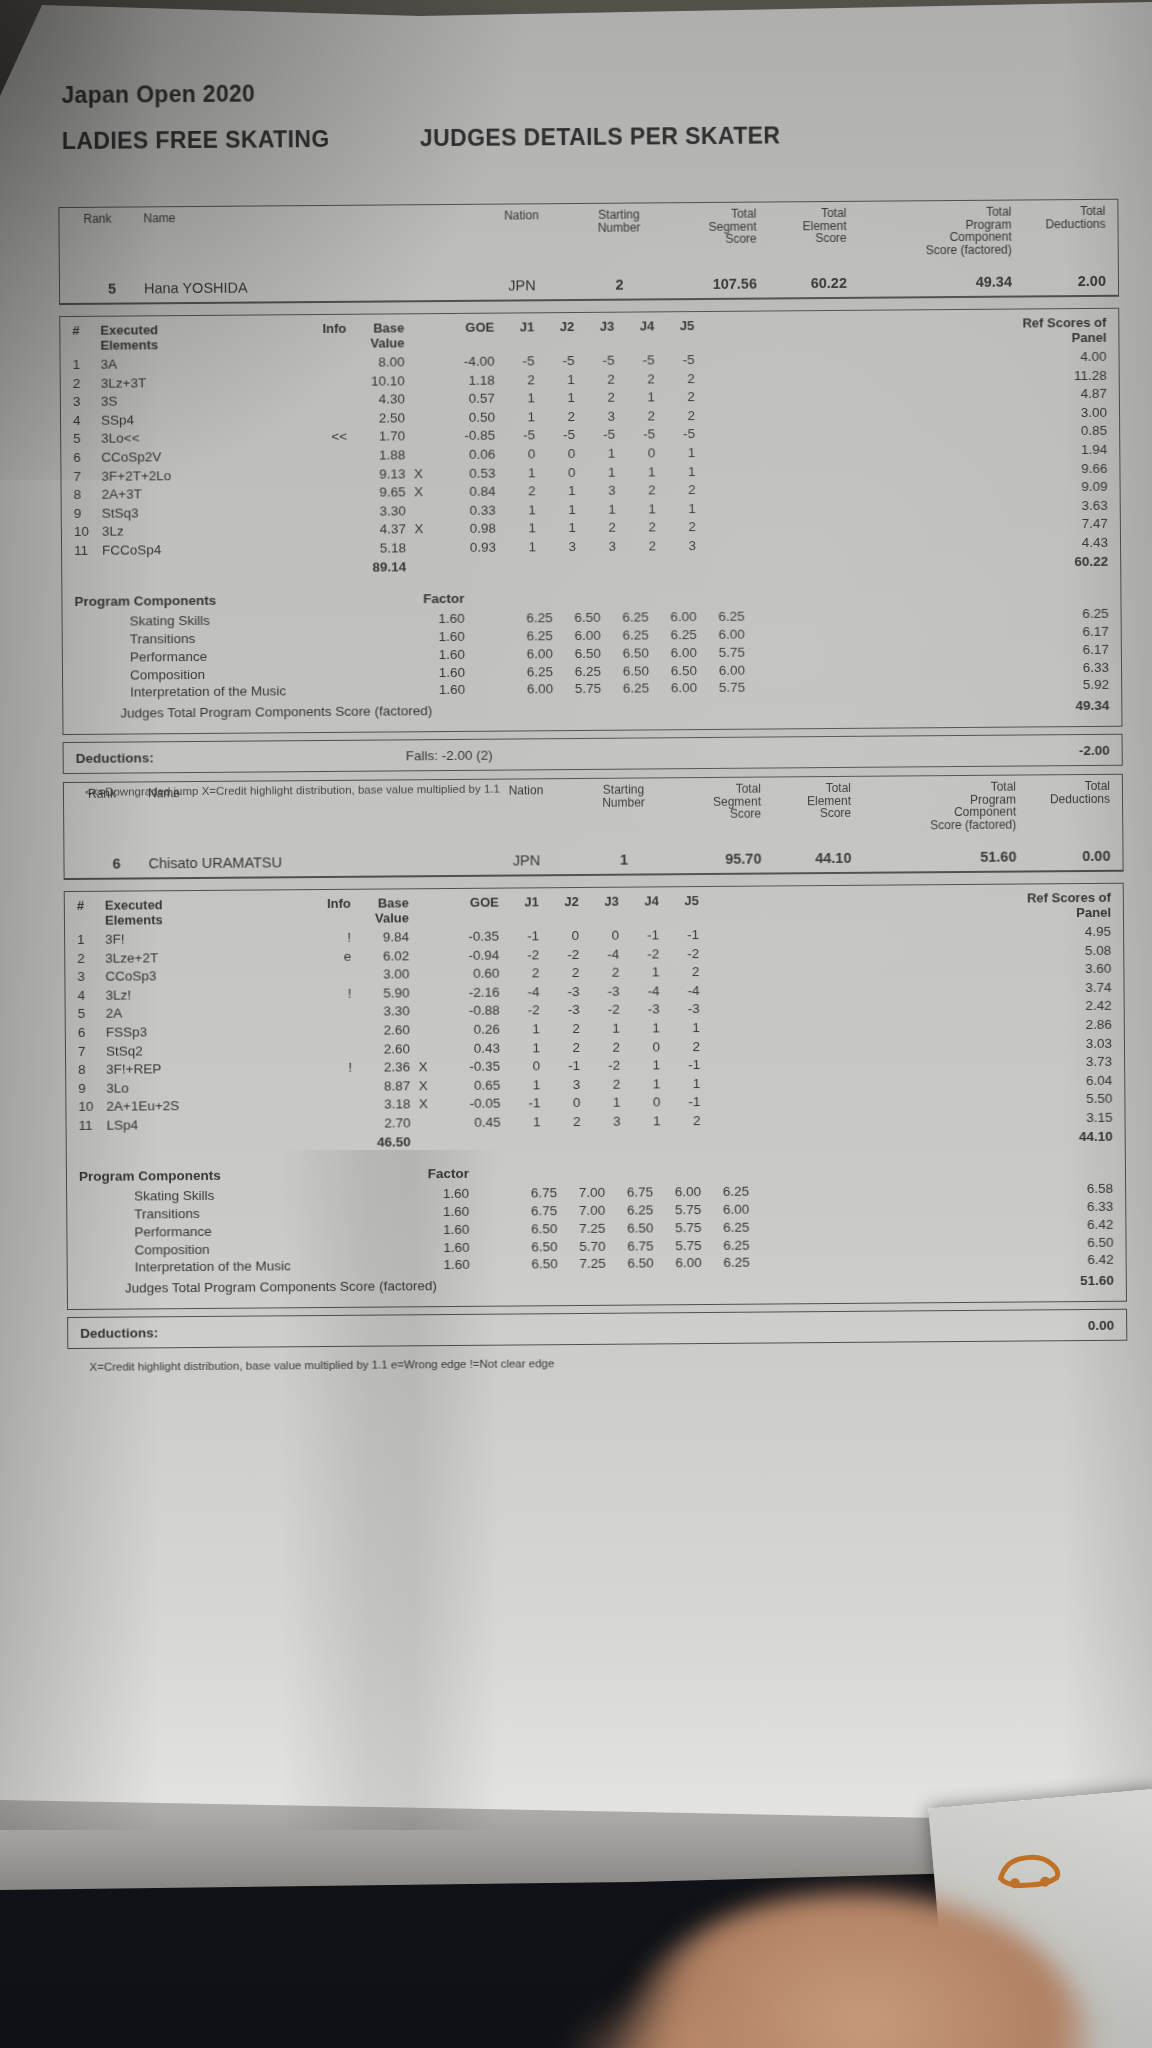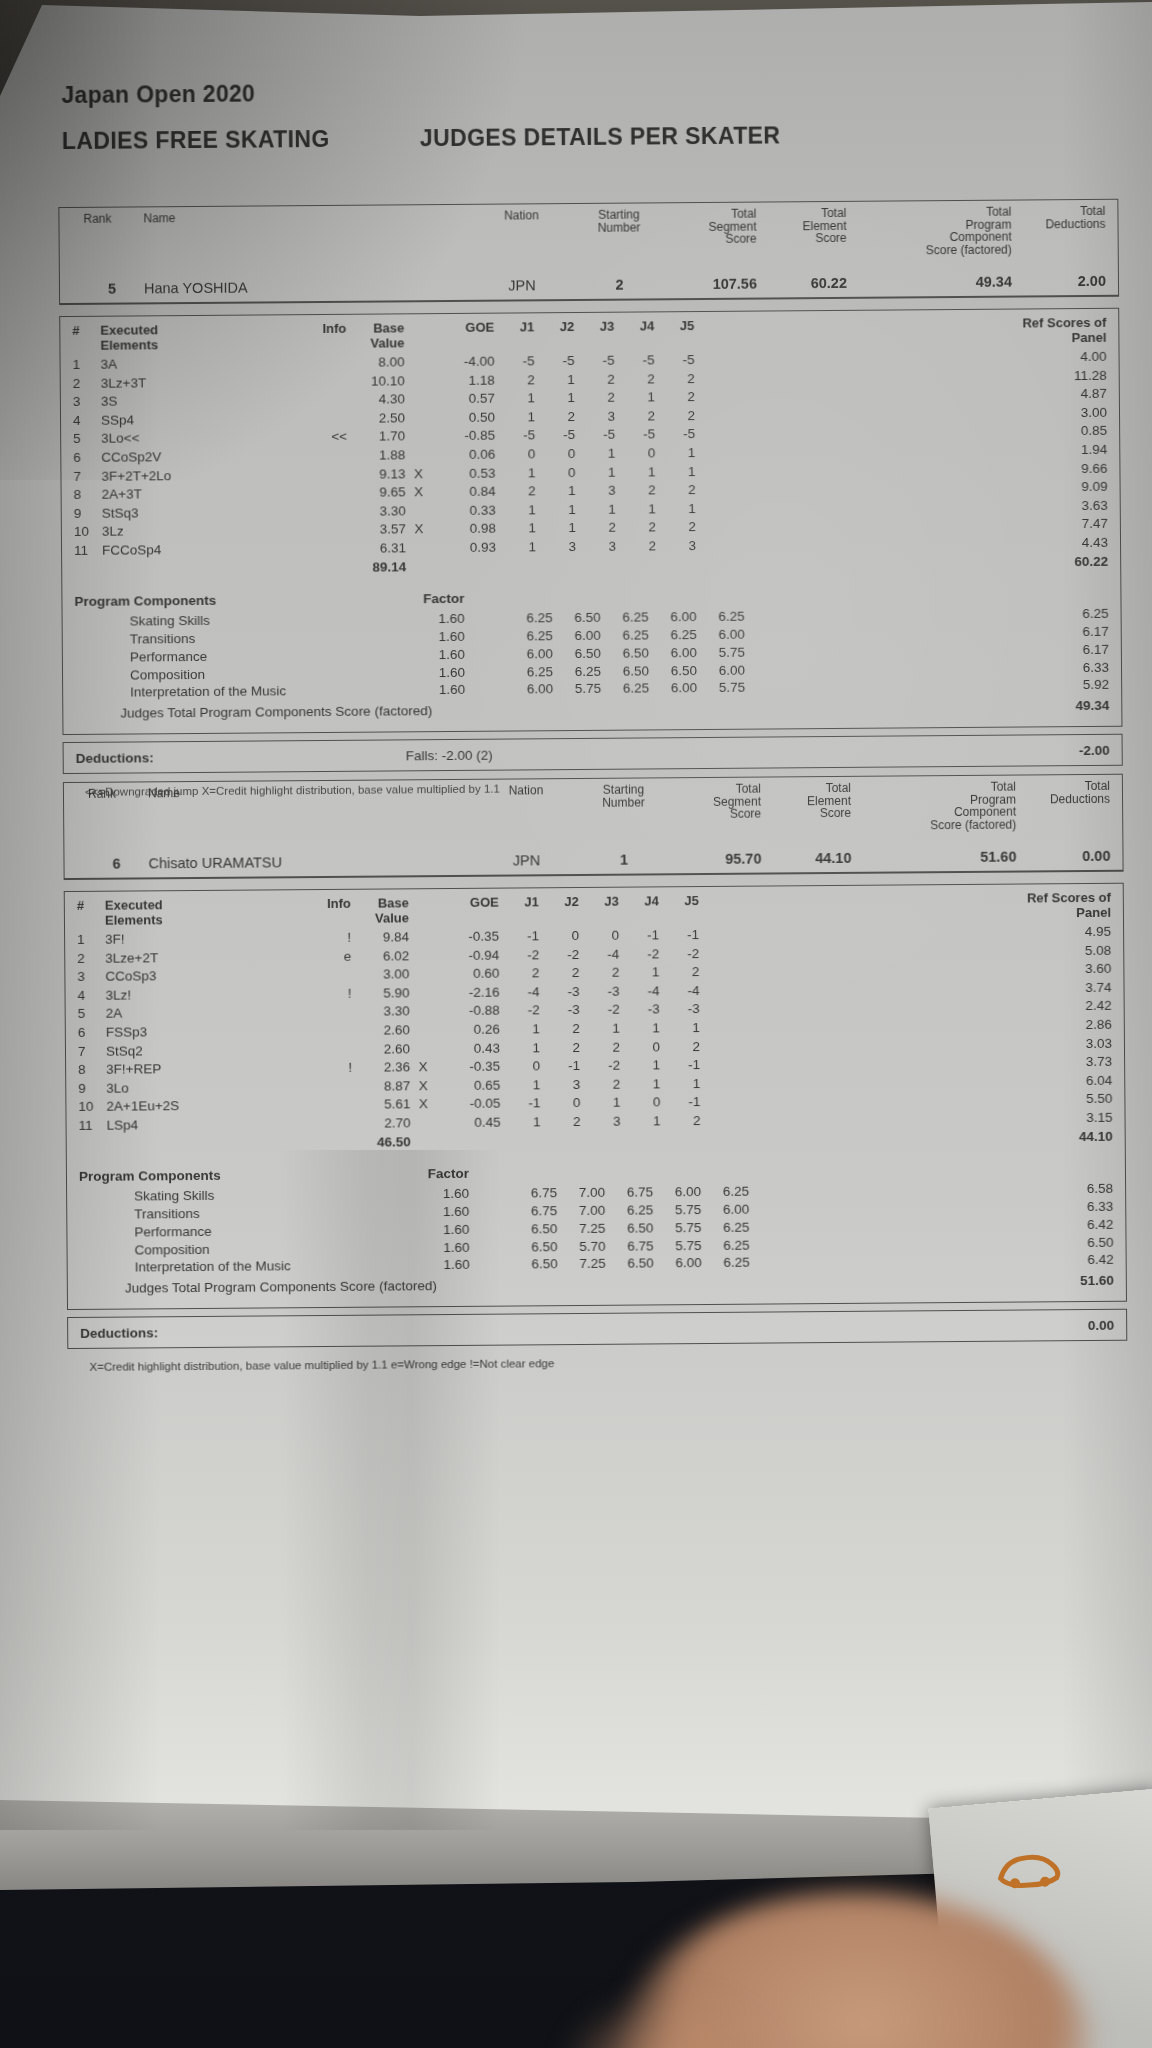--- a/index.html
+++ b/index.html
@@ -274,37 +274,37 @@
               <span class="cj">1</span>
               <span class="cj">1</span>
               <span></span>
               <span class="cpanel">3.63</span>
             </div>
 
             <div class="elgrid">
               <span>10</span>
               <span>3Lz</span>
               <span class="cinfo"></span>
-              <span class="cbase">3.57</span>
+              <span class="cbase">4.37</span>
               <span class="cx">X</span>
               <span class="cgoe">0.98</span>
               <span class="cj">1</span>
               <span class="cj">1</span>
               <span class="cj">2</span>
               <span class="cj">2</span>
               <span class="cj">2</span>
               <span></span>
               <span class="cpanel">7.47</span>
             </div>
 
             <div class="elgrid">
               <span>11</span>
               <span>FCCoSp4</span>
               <span class="cinfo"></span>
-              <span class="cbase">6.31</span>
+              <span class="cbase">5.18</span>
               <span class="cx"></span>
               <span class="cgoe">0.93</span>
               <span class="cj">1</span>
               <span class="cj">3</span>
               <span class="cj">3</span>
               <span class="cj">2</span>
               <span class="cj">3</span>
               <span></span>
               <span class="cpanel">4.43</span>
             </div>
@@ -611,21 +611,21 @@
               <span class="cj">1</span>
               <span class="cj">1</span>
               <span></span>
               <span class="cpanel">6.04</span>
             </div>
 
             <div class="elgrid">
               <span>10</span>
               <span>2A+1Eu+2S</span>
               <span class="cinfo"></span>
-              <span class="cbase">5.61</span>
+              <span class="cbase">3.18</span>
               <span class="cx">X</span>
               <span class="cgoe">-0.05</span>
               <span class="cj">-1</span>
               <span class="cj">0</span>
               <span class="cj">1</span>
               <span class="cj">0</span>
               <span class="cj">-1</span>
               <span></span>
               <span class="cpanel">5.50</span>
             </div>

